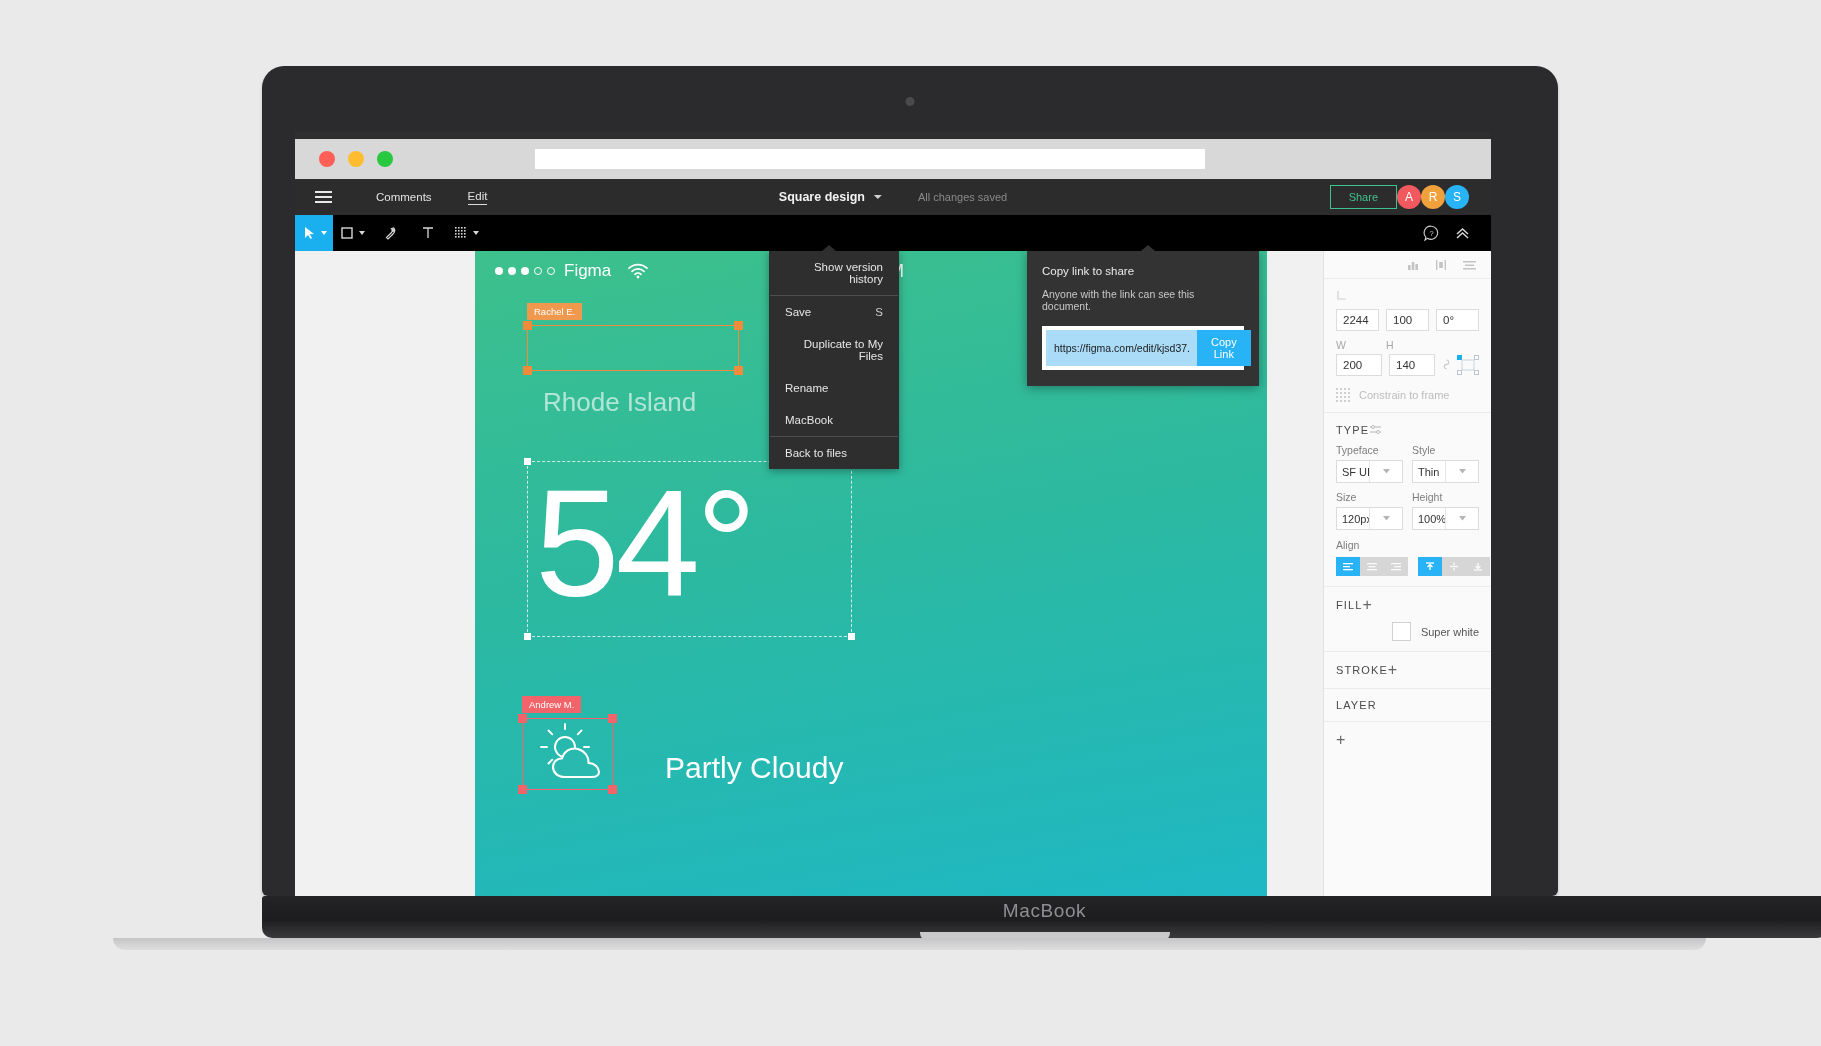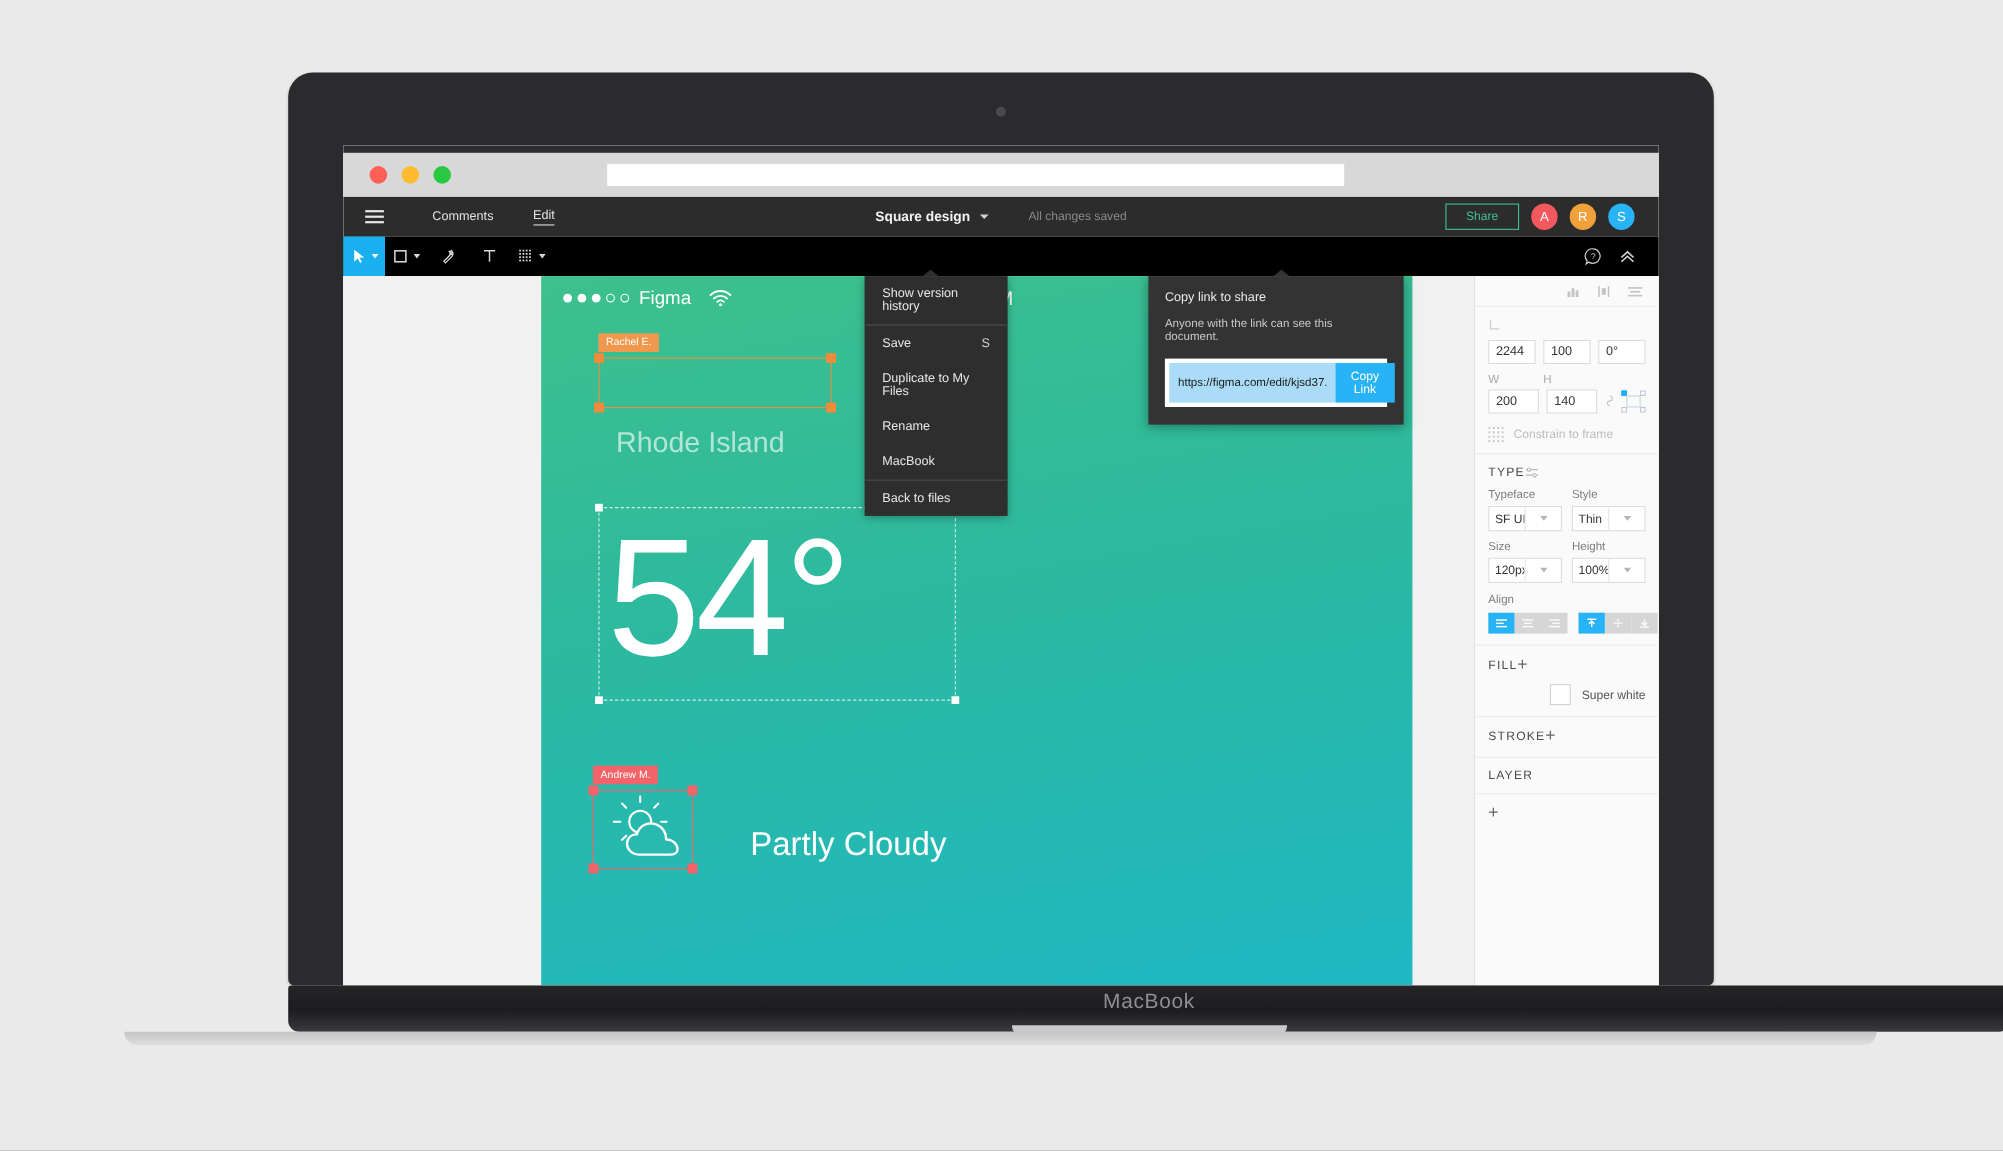--- a/index.html
+++ b/index.html
@@ -17,21 +17,21 @@
     width: 1296px; height: 830px;
     background: #2b2b2d;
     border-radius: 22px 22px 6px 6px;
     box-shadow: 0 2px 3px rgba(0,0,0,.18);
   }
   .camera {
     position: absolute; left: 50%; top: 31px; transform: translateX(-50%);
     width: 9px; height: 9px; border-radius: 50%; background: #4a4a4d;
   }
   .screen {
-    position: absolute; left: 50px; top: 66px;
+    position: absolute; left: 33px; top: 66px;
     width: 1196px; height: 764px;
     background: #fff; overflow: hidden;
   }
   .laptop-base {
     position: absolute; left: 262px; top: 896px;
     width: 1565px; height: 42px;
     background: linear-gradient(#242426 0%, #1d1d1f 55%, #3a3a3c 100%);
     border-radius: 3px 3px 10px 10px;
   }
   .macbook-label {
@@ -77,21 +77,21 @@
   .topnav { display: flex; align-items: center; gap: 36px; margin-left: 44px; }
   .topnav span { color: #e2e2e2; font-size: 11.5px; }
   .topnav .active { border-bottom: 1px solid #dcdcdc; padding-bottom: 2px; }
   .doc-title-wrap {
     position: absolute; left: 50%; transform: translateX(-50%);
     display: flex; align-items: center; gap: 36px;
   }
   .doc-title { color: #f2f2f2; font-size: 12.5px; font-weight: bold; display: flex; align-items: center; gap: 9px; cursor: pointer; }
   .caret-down { width: 0; height: 0; border-left: 4px solid transparent; border-right: 4px solid transparent; border-top: 4px solid #d2d2d2; }
   .saved-note { color: #8a8a8a; font-size: 11px; white-space: nowrap; }
-  .topright { margin-left: auto; display: flex; align-items: center; gap: 11px; margin-right: 22px; }
+  .topright { margin-left: auto; display: flex; align-items: center; margin-right: 22px; }
   .share-btn {
     border: 1px solid #3ec28f; color: #3ec28f; background: transparent;
     font-size: 11px; padding: 5px 18px; cursor: pointer;
     font-family: "Liberation Sans", sans-serif;
   }
   .avatar {
     width: 24px; height: 24px; border-radius: 50%;
     color: #fff; font-size: 12px; display: flex; align-items: center; justify-content: center;
   }
 
@@ -650,21 +650,21 @@
 
             <div class="rp-sec" style="border-bottom:none">
               <div class="rp-head">
                 <span></span>
                 <span class="rp-plus">+</span>
               </div>
             </div>
           </div>
         </div>
 
-        <div class="menu" style="left:474px; top:72px; width:130px;">
+        <div class="menu" style="left:474px; top:72px; width:130px;text-align:right;">
           <div class="menu-arrow"></div>
           <div class="menu-item">
             <span>Show version history</span>
           </div>
           <div class="menu-sep"></div>
           <div class="menu-item">
             <span>Save</span>
             <span class="kb">S</span>
           </div>
           <div class="menu-item">

